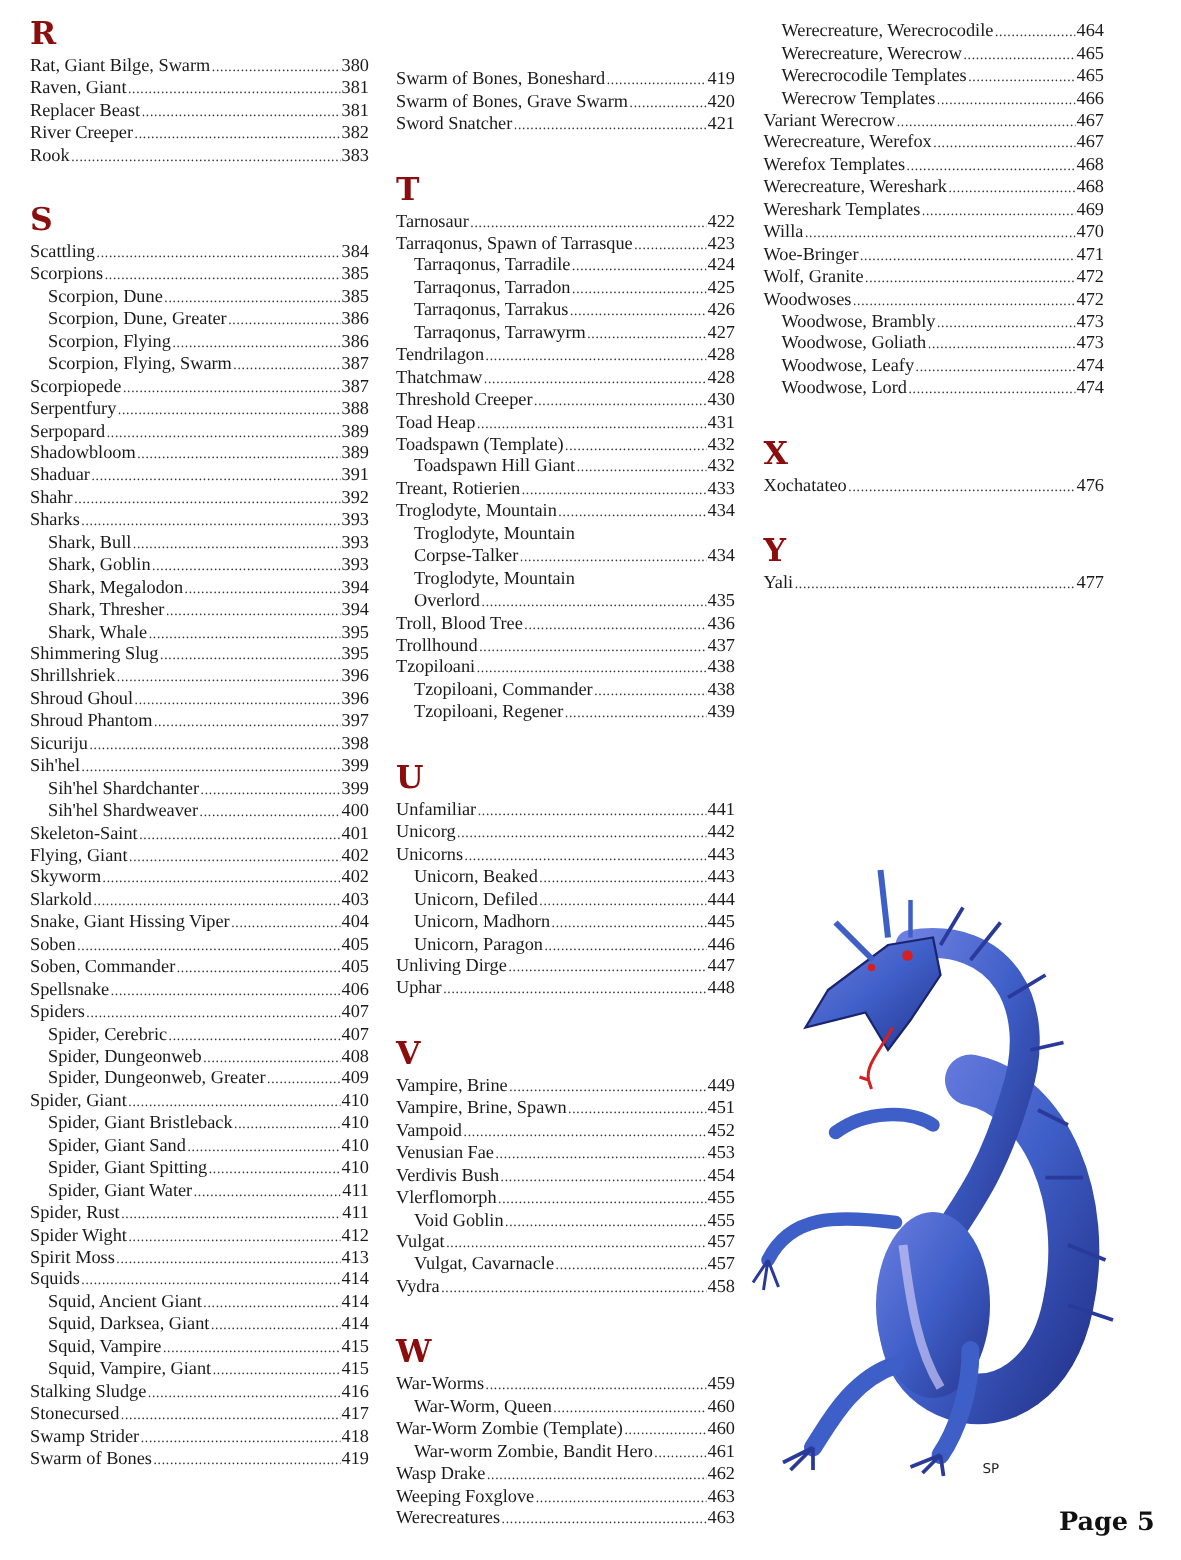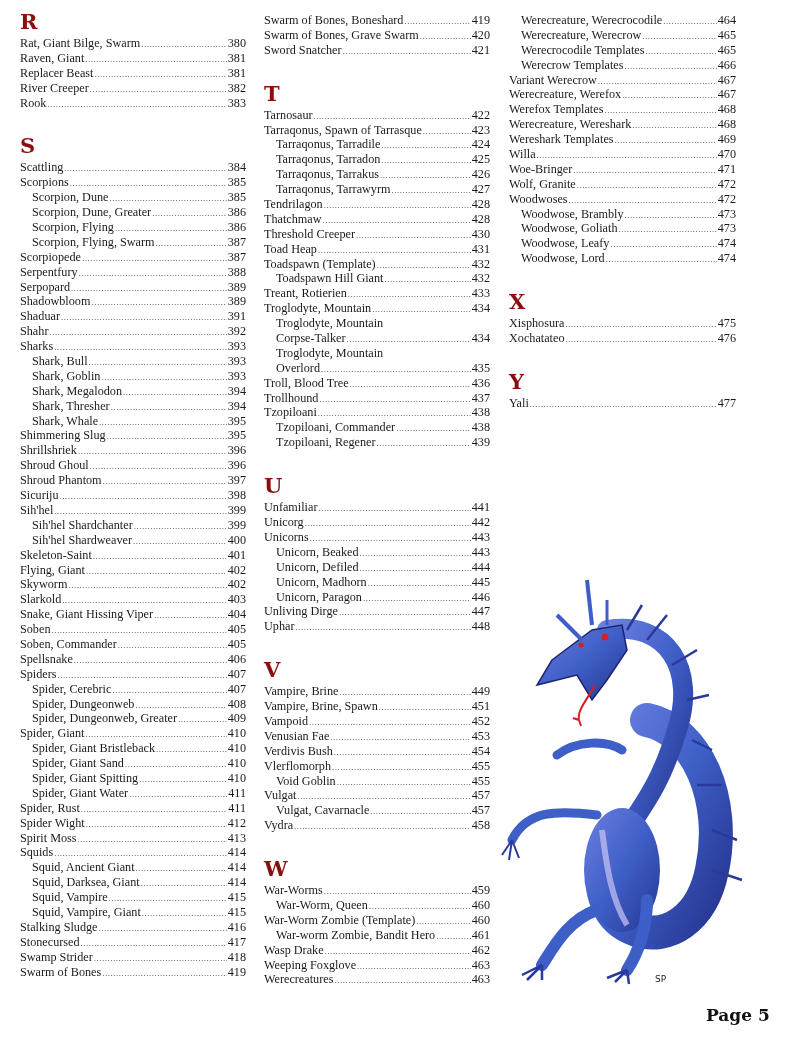--- a/index.html
+++ b/index.html
@@ -330,21 +330,21 @@
         <span class="dots"></span>
         <span class="page">418</span>
       </div>
       <div class="entry">
         <span class="name">Swarm of Bones</span>
         <span class="dots"></span>
         <span class="page">419</span>
       </div>
     </div>
   </div>
-<div id="col2" class="col" style="padding-top: 13px;">
+<div id="col2" class="col" style="padding-top: 13px; margin-top: 32px;">
     <div class="section">
       <div class="entry">
         <span class="name">Swarm of Bones, Boneshard</span>
         <span class="dots"></span>
         <span class="page">419</span>
       </div>
       <div class="entry">
         <span class="name">Swarm of Bones, Grave Swarm</span>
         <span class="dots"></span>
         <span class="page">420</span>
@@ -696,25 +696,20 @@
         <span class="page">474</span>
       </div>
       <div class="entry sub">
         <span class="name">Woodwose, Lord</span>
         <span class="dots"></span>
         <span class="page">474</span>
       </div>
     </div>
     <div class="section">
       <div class="letter">X</div>
-      <div class="entry">
-        <span class="name">Xisphosura</span>
-        <span class="dots"></span>
-        <span class="page">475</span>
-      </div>
       <div class="entry">
         <span class="name">Xochatateo</span>
         <span class="dots"></span>
         <span class="page">476</span>
       </div>
     </div>
     <div class="section">
       <div class="letter">Y</div>
       <div class="entry">
         <span class="name">Yali</span>

